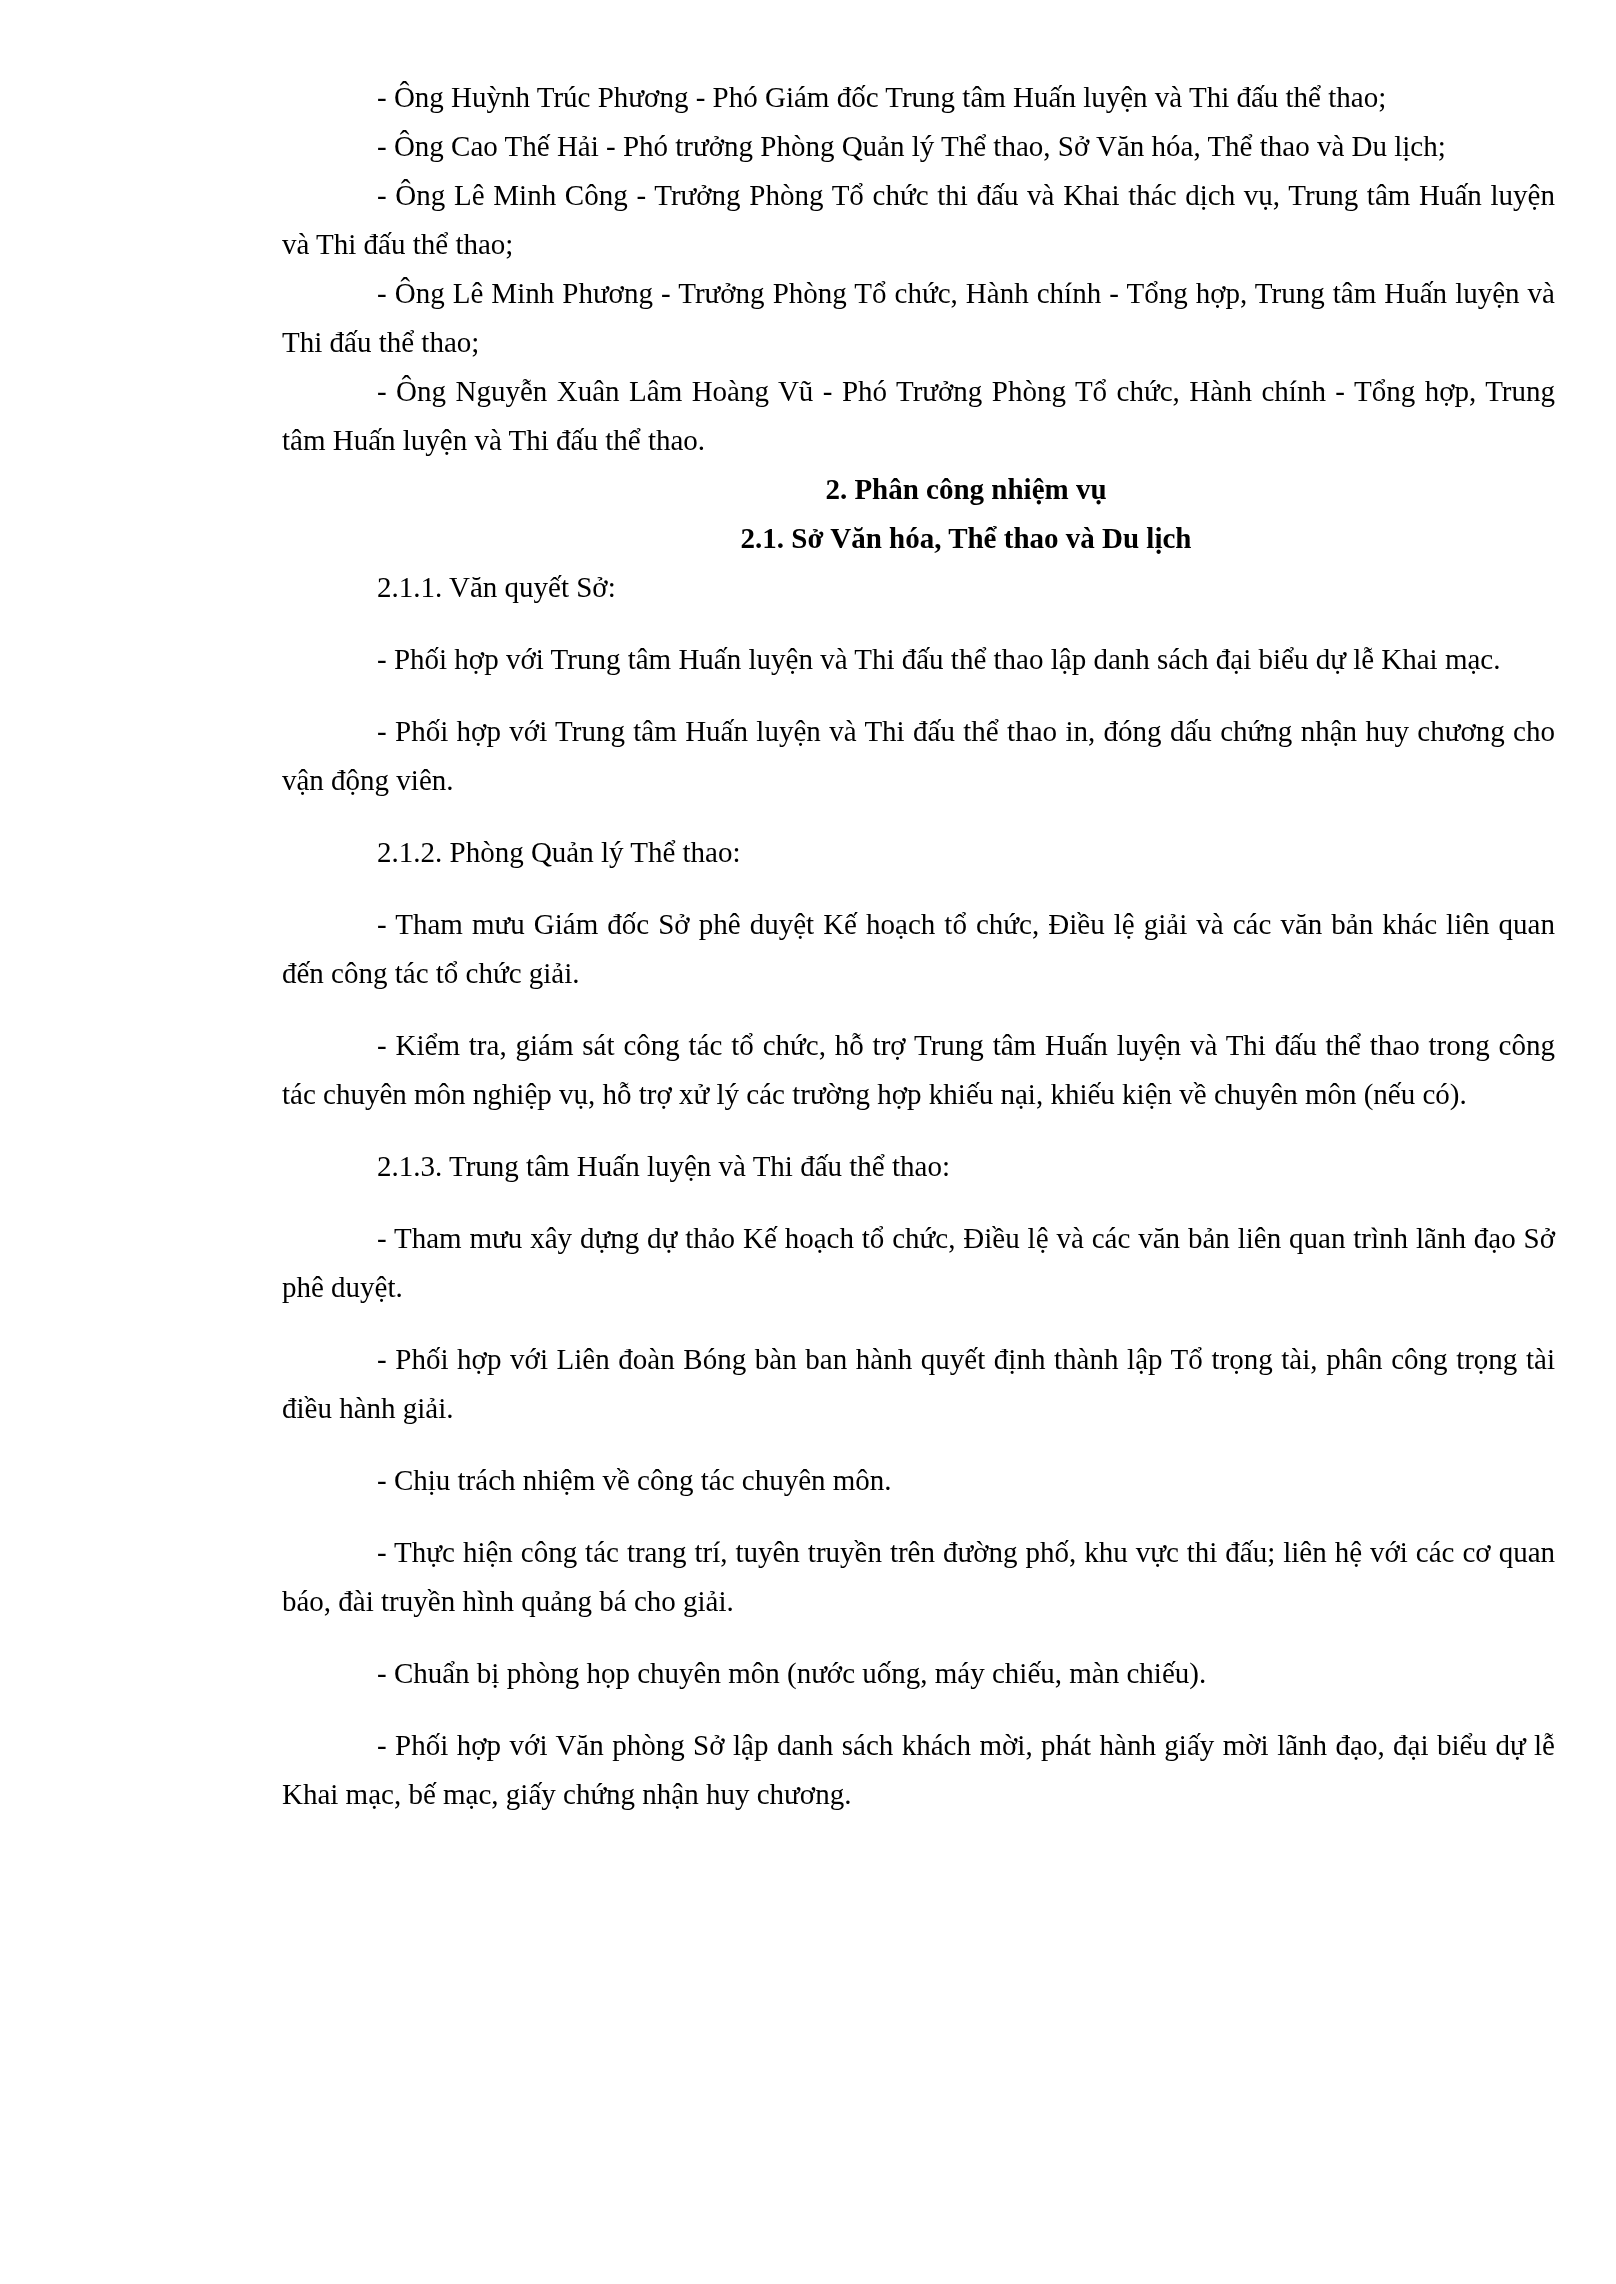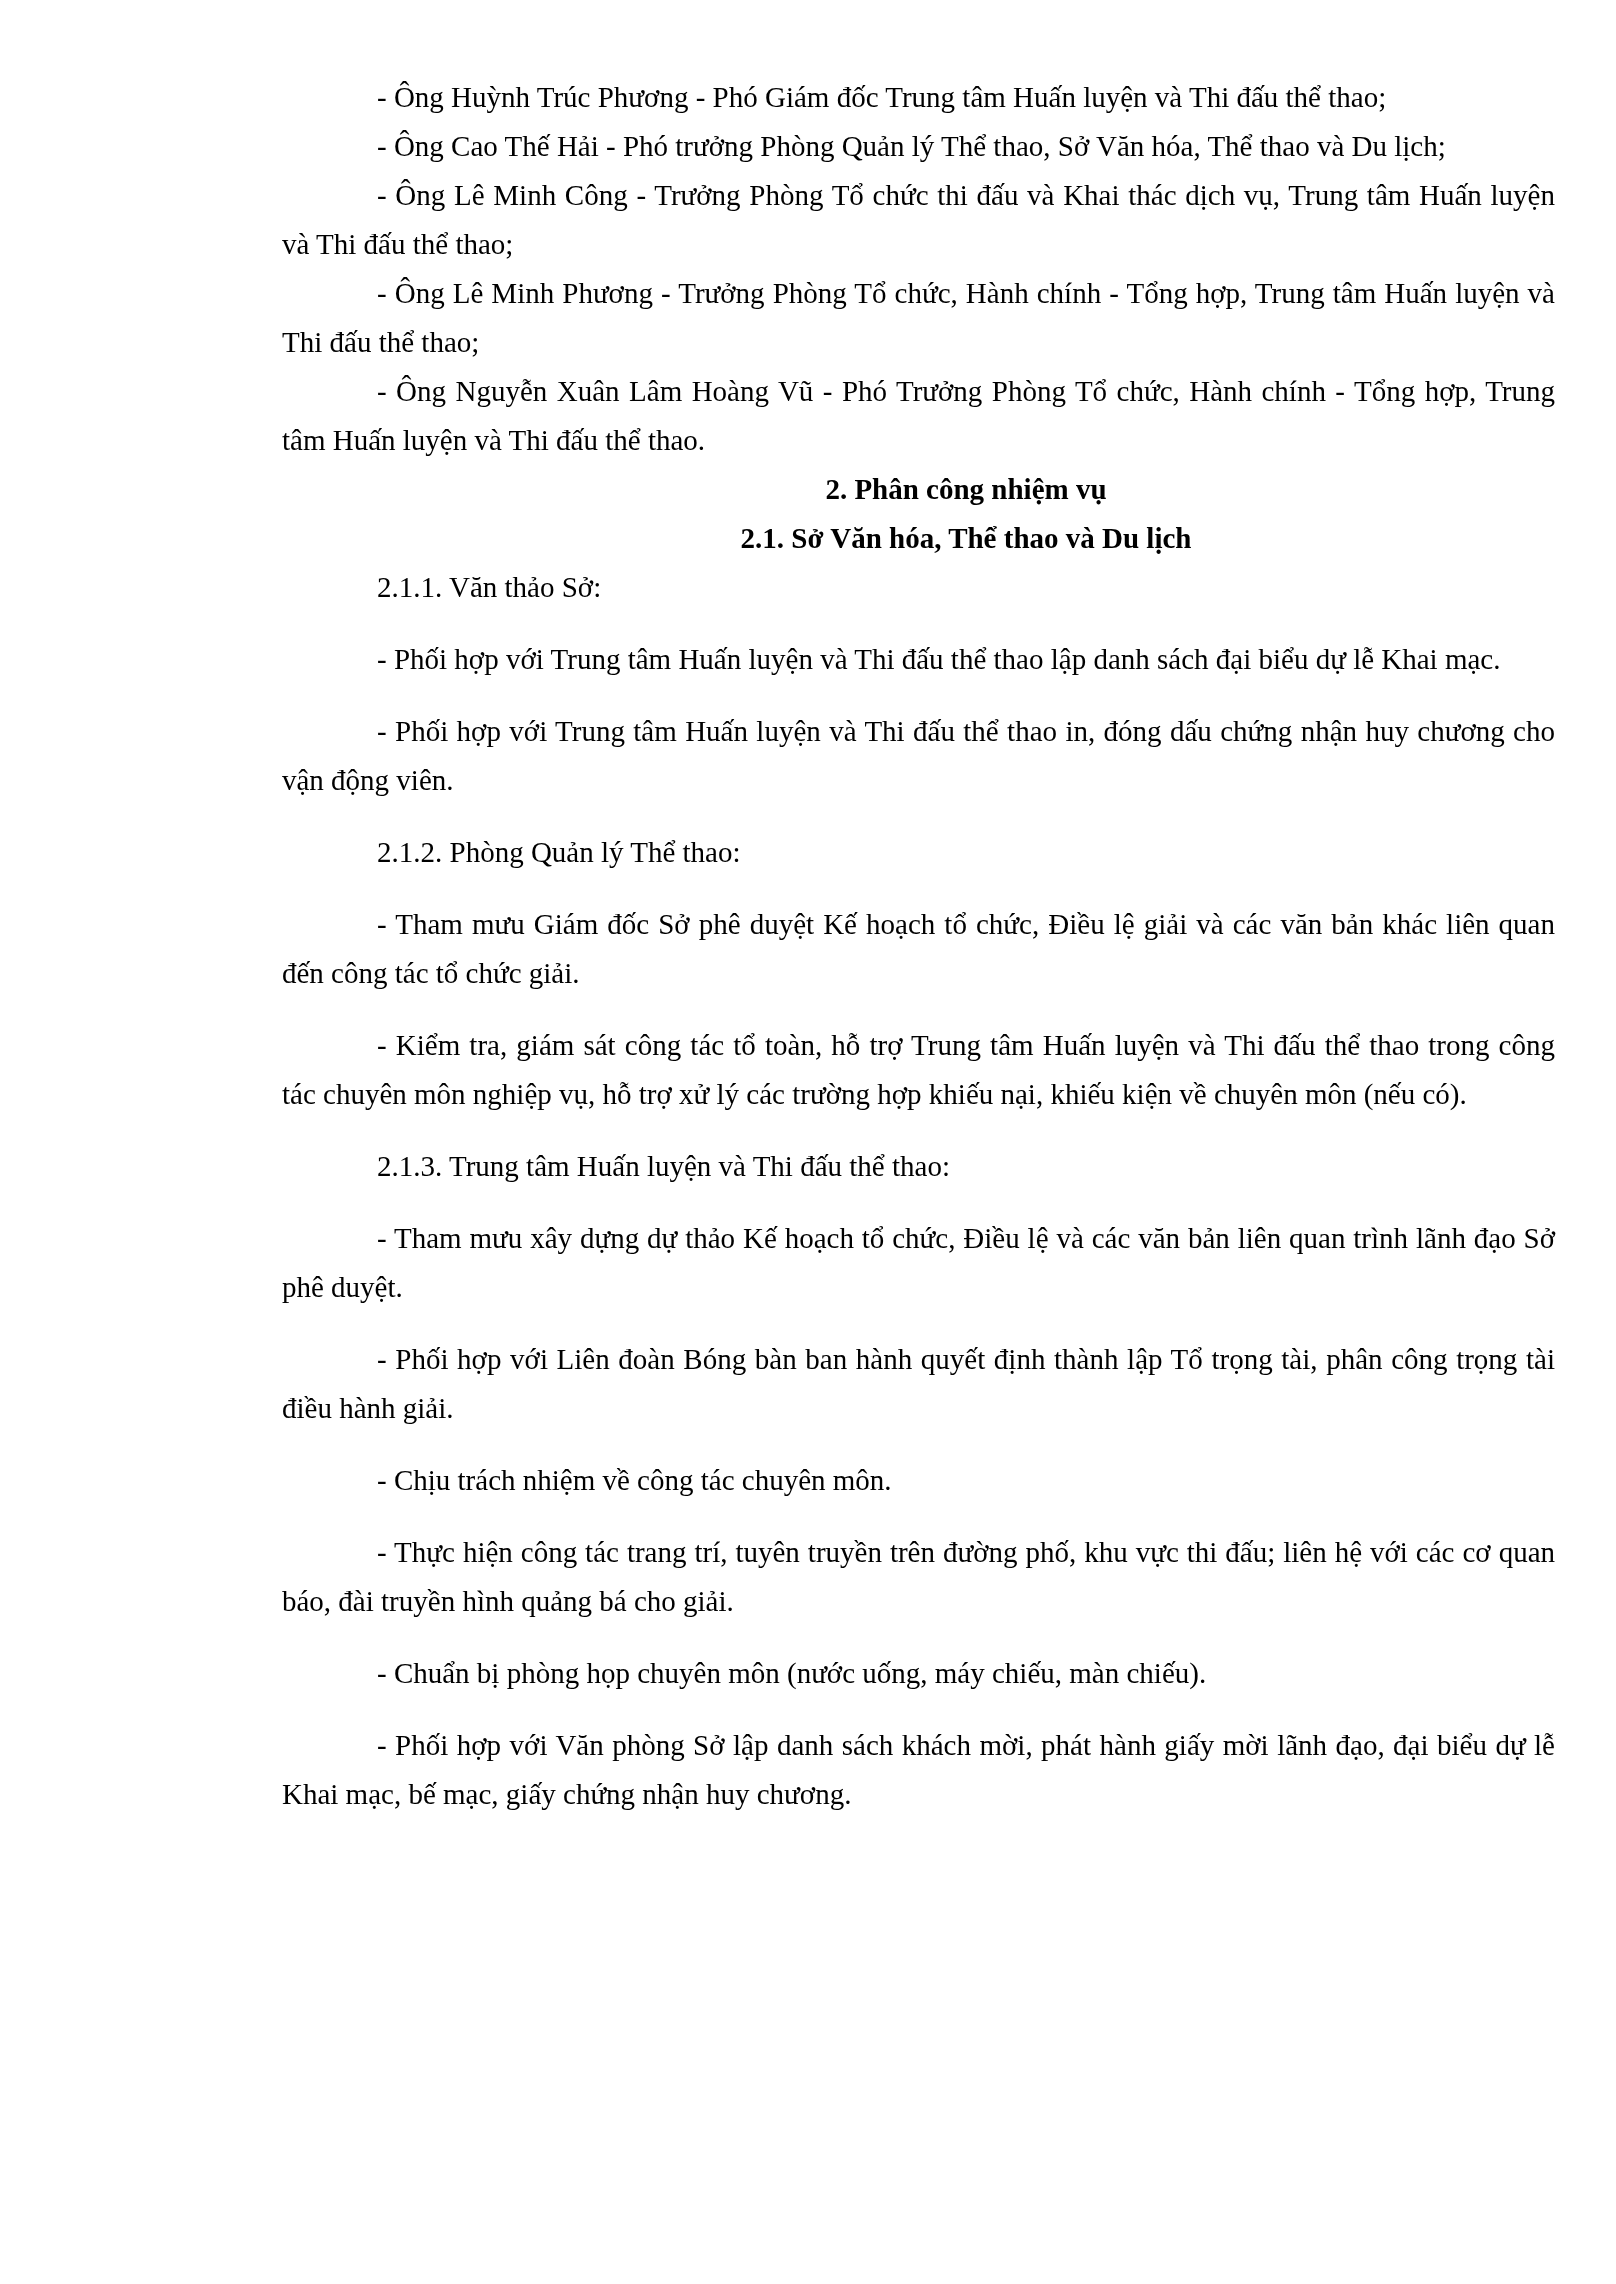--- a/index.html
+++ b/index.html
@@ -50,29 +50,29 @@
   <div class="content">
 
     <p class="para">- Ông Huỳnh Trúc Phương - Phó Giám đốc Trung tâm Huấn luyện và Thi đấu thể thao;</p>
     <p class="para">- Ông Cao Thế Hải - Phó trưởng Phòng Quản lý Thể thao, Sở Văn hóa, Thể thao và Du lịch;</p>
     <p class="para">- Ông Lê Minh Công - Trưởng Phòng Tổ chức thi đấu và Khai thác dịch vụ, Trung tâm Huấn luyện và Thi đấu thể thao;</p>
     <p class="para">- Ông Lê Minh Phương - Trưởng Phòng Tổ chức, Hành chính - Tổng hợp, Trung tâm Huấn luyện và Thi đấu thể thao;</p>
     <p class="para">- Ông Nguyễn Xuân Lâm Hoàng Vũ - Phó Trưởng Phòng Tổ chức, Hành chính - Tổng hợp, Trung tâm Huấn luyện và Thi đấu thể thao.</p>
 
     <p class="para heading">2. Phân công nhiệm vụ</p>
     <p class="para heading">2.1. Sở Văn hóa, Thể thao và Du lịch</p>
-    <p class="para subheading">2.1.1. Văn thảo Sở:</p>
+    <p class="para subheading">2.1.1. Văn quyết Sở:</p>
 
     <p class="para spaced">- Phối hợp với Trung tâm Huấn luyện và Thi đấu thể thao lập danh sách đại biểu dự lễ Khai mạc.</p>
     <p class="para spaced">- Phối hợp với Trung tâm Huấn luyện và Thi đấu thể thao in, đóng dấu chứng nhận huy chương cho vận động viên.</p>
 
     <p class="para spaced subheading">2.1.2. Phòng Quản lý Thể thao:</p>
 
     <p class="para spaced">- Tham mưu Giám đốc Sở phê duyệt Kế hoạch tổ chức, Điều lệ giải và các văn bản khác liên quan đến công tác tổ chức giải.</p>
-    <p class="para spaced">- Kiểm tra, giám sát công tác tổ toàn, hỗ trợ Trung tâm Huấn luyện và Thi đấu thể thao trong công tác chuyên môn nghiệp vụ, hỗ trợ xử lý các trường hợp khiếu nại, khiếu kiện về chuyên môn (nếu có).</p>
+    <p class="para spaced">- Kiểm tra, giám sát công tác tổ chức, hỗ trợ Trung tâm Huấn luyện và Thi đấu thể thao trong công tác chuyên môn nghiệp vụ, hỗ trợ xử lý các trường hợp khiếu nại, khiếu kiện về chuyên môn (nếu có).</p>
 
     <p class="para spaced subheading">2.1.3. Trung tâm Huấn luyện và Thi đấu thể thao:</p>
 
     <p class="para spaced">- Tham mưu xây dựng dự thảo Kế hoạch tổ chức, Điều lệ và các văn bản liên quan trình lãnh đạo Sở phê duyệt.</p>
     <p class="para spaced">- Phối hợp với Liên đoàn Bóng bàn ban hành quyết định thành lập Tổ trọng tài, phân công trọng tài điều hành giải.</p>
     <p class="para spaced">- Chịu trách nhiệm về công tác chuyên môn.</p>
     <p class="para spaced">- Thực hiện công tác trang trí, tuyên truyền trên đường phố, khu vực thi đấu; liên hệ với các cơ quan báo, đài truyền hình quảng bá cho giải.</p>
     <p class="para spaced">- Chuẩn bị phòng họp chuyên môn (nước uống, máy chiếu, màn chiếu).</p>
     <p class="para spaced">- Phối hợp với Văn phòng Sở lập danh sách khách mời, phát hành giấy mời lãnh đạo, đại biểu dự lễ Khai mạc, bế mạc, giấy chứng nhận huy chương.</p>
 

